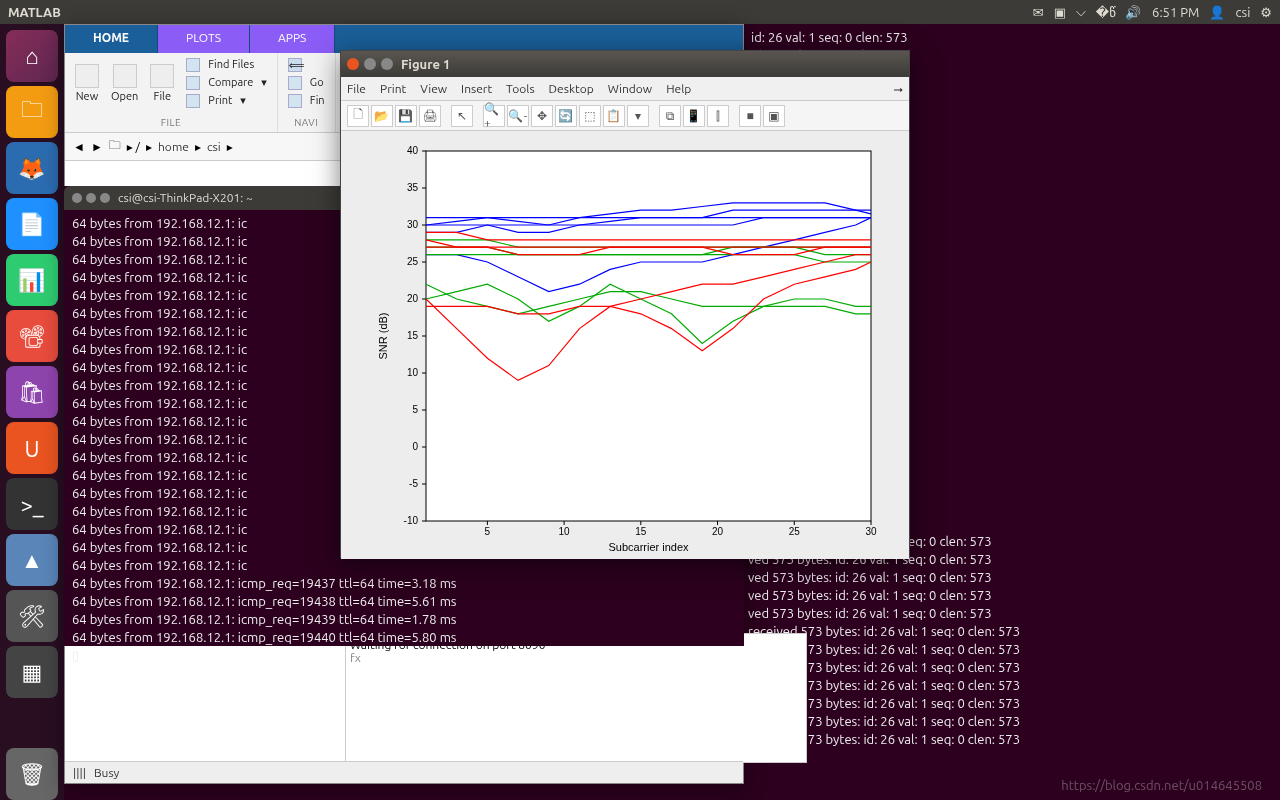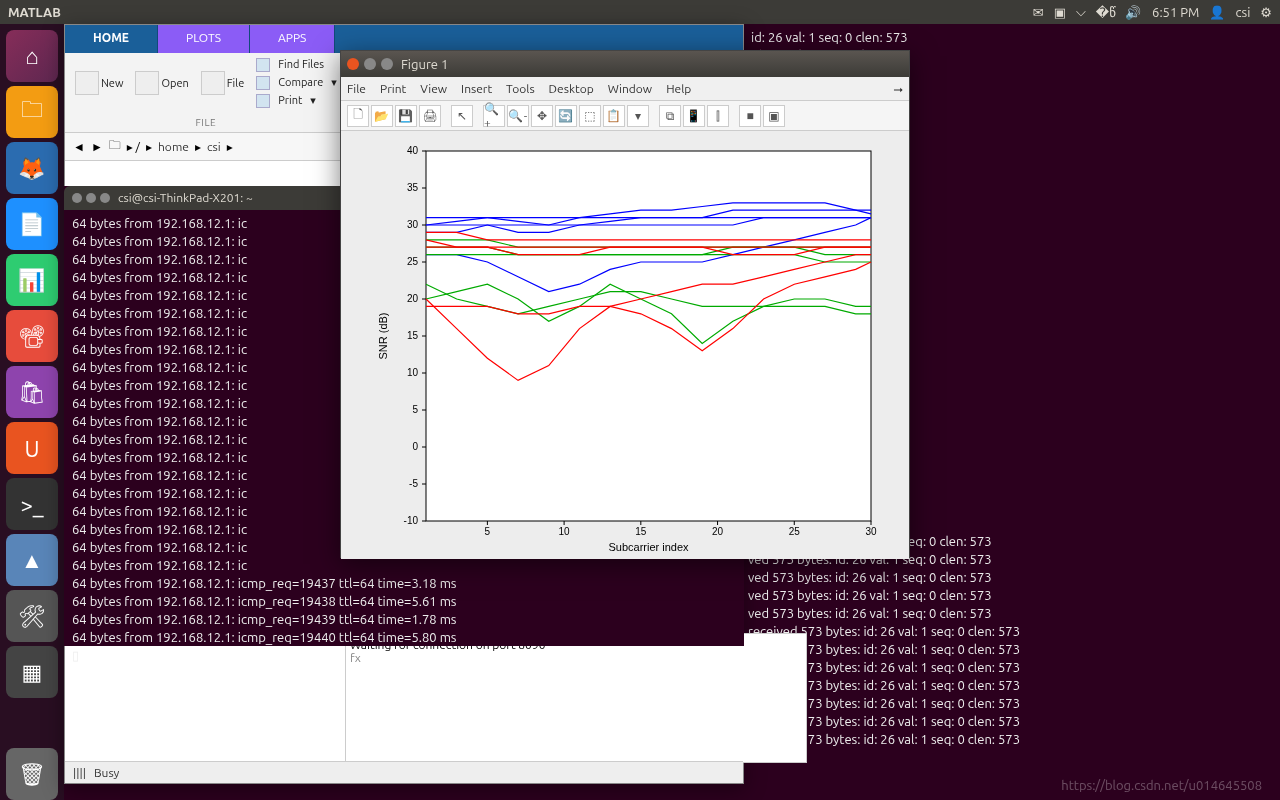--- a/index.html
+++ b/index.html
@@ -40,41 +40,41 @@
 .matlab { position:absolute; left:64px; top:24px; width:680px; height:760px; background:#fff; color:#000; box-shadow:0 5px 20px rgba(0,0,0,.4); border:1px solid #888;}
 .ml-tabs{height:28px; background:#1a5f99; display:flex; color:#fff; font-size:12px}
 .ml-tabs .tab{padding:6px 28px; border-right:1px solid #124a7a}
 .ml-tabs .tab.active{background:#1a5f99; font-weight:bold}
 .ml-tabs .tab.inact{background:#8b5cf6}
 
 .ml-toolbar{height:80px; background:#f3f3f3; border-bottom:1px solid #ccc; display:flex; font-size:11px; color:#222}
 .ml-group{padding:4px 6px; border-right:1px solid #ddd; display:flex; flex-direction:column; justify-content:space-between}
 .ml-grouplabel{text-align:center; font-size:10px; color:#777; letter-spacing:.5px}
 .ml-row{display:flex; gap:4px; align-items:center}
-.ml-btncol{display:flex;align-items:center;gap:2px;padding:2px 4px}
+.ml-btncol{display:flex;flex-direction:column;align-items:center;gap:2px;padding:2px 4px}
 .ml-btncol .ic{width:24px;height:24px;background:#eee;border:1px solid #ccc}
 .ml-smallbtn{display:flex;align-items:flex-start;gap:8px;padding:1px 4px;font-size:11px}
 .ml-smallbtn .ic{width:14px;height:14px;background:#d2e4f0;border:1px solid #aac}
 
 .ml-nav{height:28px;background:#f7f7f7;border-bottom:1px solid #ccc;display:flex;align-items:center;gap:6px;padding:0 8px;font-size:12px}
 .ml-nav .crumb{color:#333}
 
 .ml-body{height:520px;background:#fff;position:relative}
 .ml-cmd{position:absolute;left:280px;top:472px;width:462px;height:130px;border:1px solid #ccc;background:#fff;font:12px "DejaVu Sans Mono",monospace;color:#000;padding:4px}
 .ml-cmd .fx{color:#888}
 
 .ml-status{position:absolute;bottom:0;left:0;right:0;height:22px;background:#eee;border-top:1px solid #ccc;display:flex;align-items:center;padding:0 8px;font-size:12px;color:#333;gap:8px}
 
 
 .fig { position:absolute; left:340px; top:50px; width:570px; height:508px; background:#ededed; border:1px solid #444; box-shadow:0 6px 25px rgba(0,0,0,.5) }
 .fig-tb{height:26px;background:linear-gradient(#5a5550,#3c3b37);display:flex;align-items:center;padding:0 6px;gap:8px}
 .fig-tb .dots{display:flex;gap:5px}
 .fig-tb .dot{width:12px;height:12px;border-radius:50%}
 .dot.x{background:#e95420}.dot.m{background:#888}.dot.p{background:#888}
-.fig-tb .ftitle{color:#dfdbd2;font-size:13px;font-weight:normal}
+.fig-tb .ftitle{color:#dfdbd2;font-size:13px;font-weight:bold}
 .fig-menu{height:24px;background:#f0f0f0;display:flex;align-items:center;padding:0 6px;gap:14px;font-size:12px;color:#333;border-bottom:1px solid #ccc}
 .fig-tools{height:30px;background:#f5f5f5;display:flex;align-items:center;padding:0 6px;gap:2px;border-bottom:1px solid #ccc}
 .ticon{width:22px;height:22px;border:1px solid #ccc;background:#fff;display:flex;align-items:center;justify-content:center;font-size:12px;color:#555}
 .tsep{width:6px}
 .fig-canvas{position:relative;width:100%;height:428px;background:#ededed}
 svg.plot{position:absolute;left:30px;top:10px}
 .axis-label{font-size:11px;fill:#000;font-family:Arial}
 .tick{font-size:10px;fill:#000;font-family:Arial}
 .watermark{position:absolute;right:18px;bottom:8px;color:rgba(230,220,225,.35);font-size:13px}
 </style>

